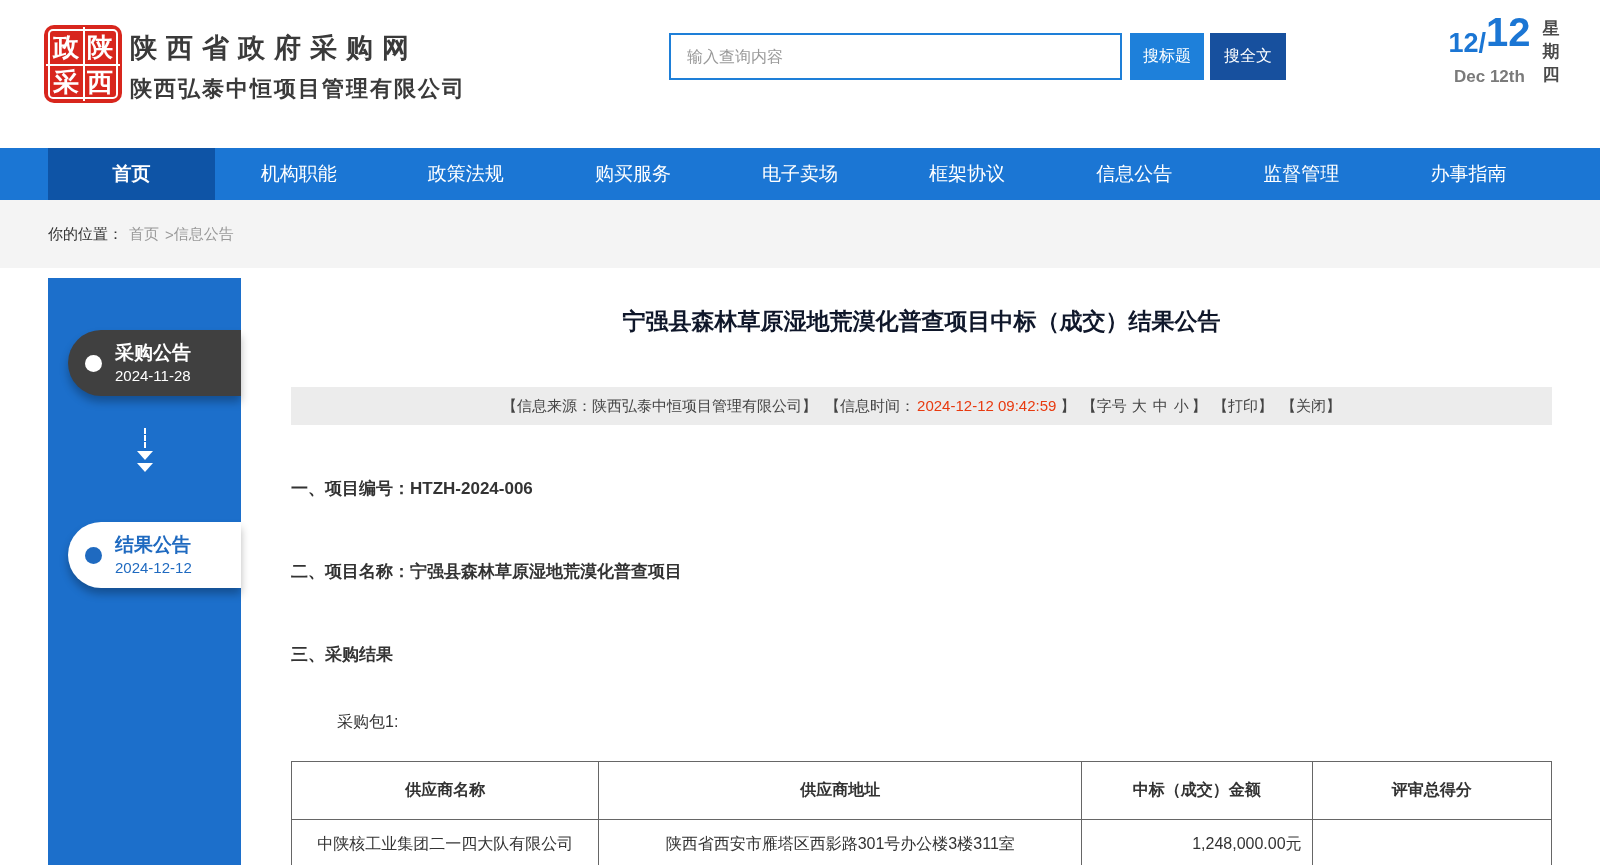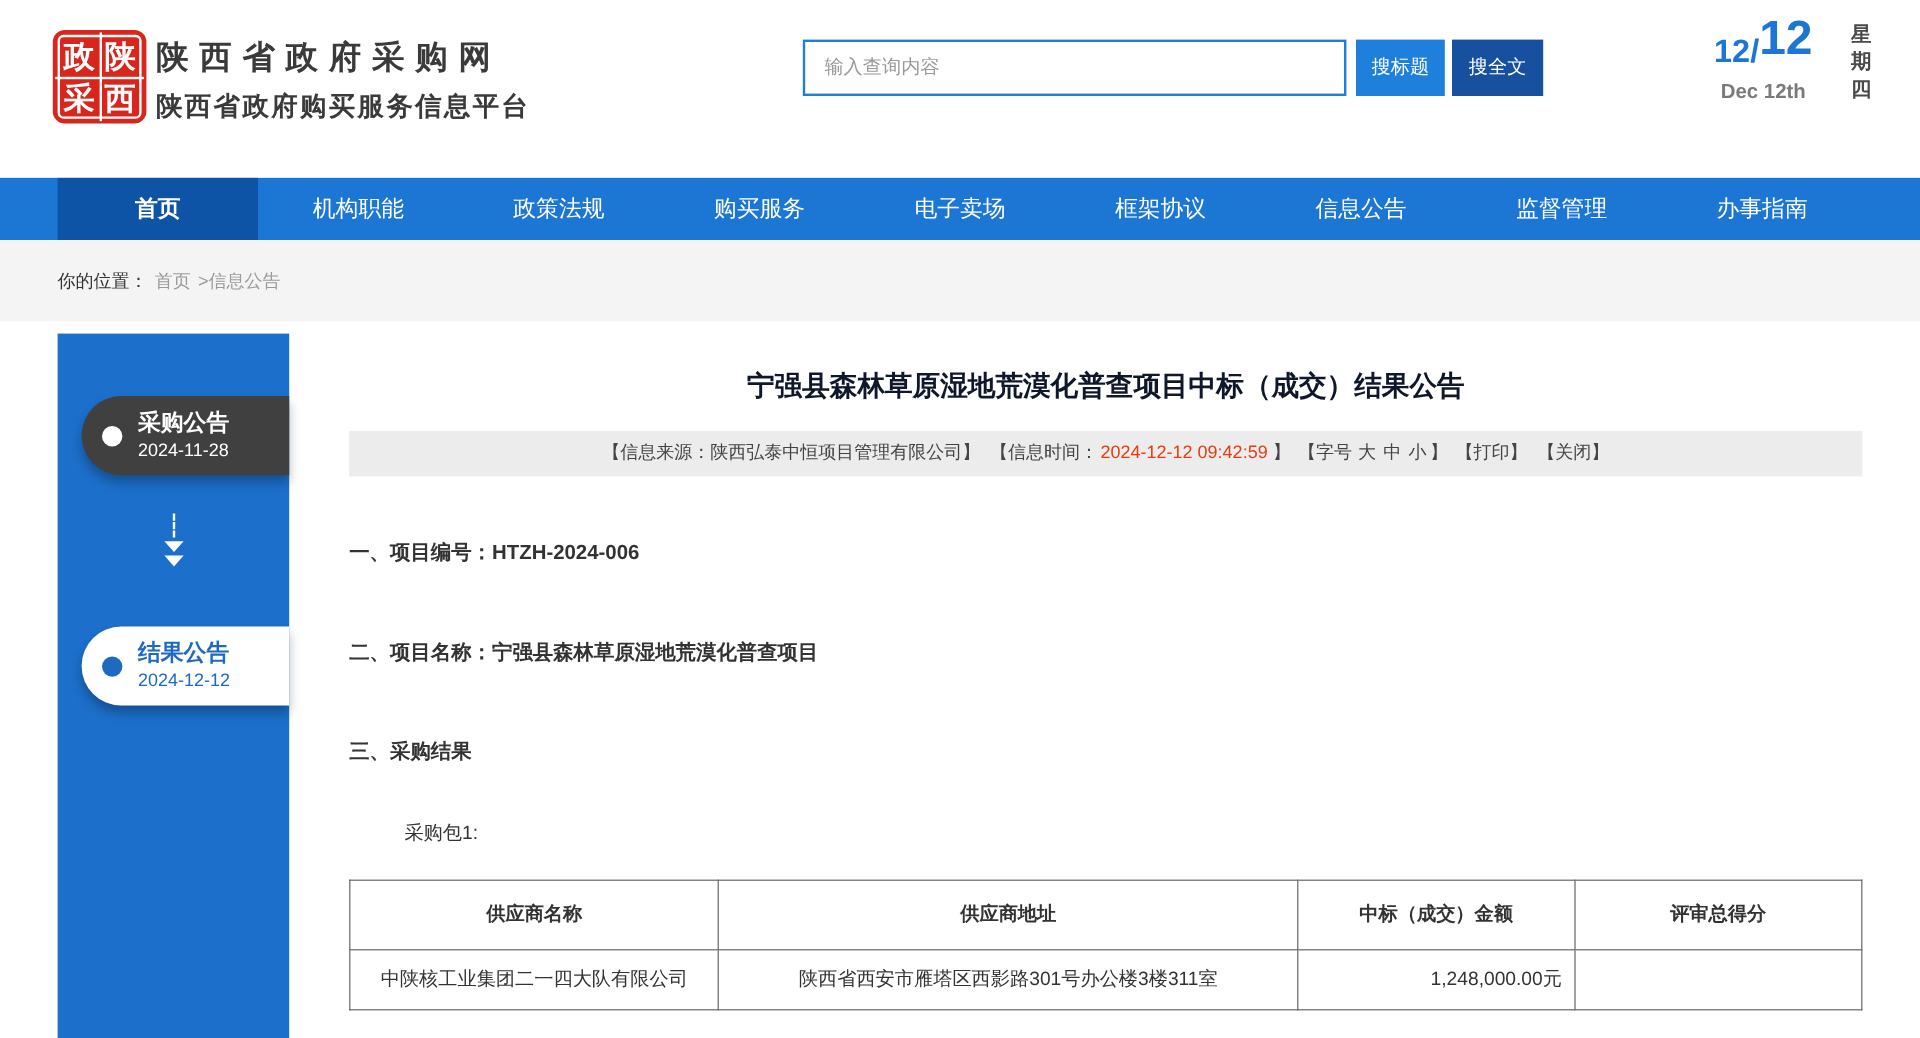--- a/index.html
+++ b/index.html
@@ -24,21 +24,21 @@
   .search-input { position:absolute; left:669px; top:33px; width:453px; height:47px;
     border:2px solid #1e7fd8; padding:0 16px; font-size:16px; color:#333; outline:none;
     font-family:inherit; }
   .search-input::placeholder { color:#999; }
   .btn-search { position:absolute; top:33px; height:47px; border:none; color:#fff;
     font-size:16px; cursor:pointer; font-family:inherit; }
   .btn-title { left:1130px; width:74px; background:#1e80da; }
   .btn-full { left:1210px; width:76px; background:#17509e; }
 
   .date-block { position:absolute; right:38px; top:12px; display:grid;
-    grid-template-columns:auto auto; column-gap:32px; }
+    grid-template-columns:auto auto; column-gap:12px; }
   .date-numbers { display:flex; align-items:flex-start; }
   .date-month { font-size:27px; font-weight:bold; color:#1b76d4; margin-top:16px; }
   .date-day { font-size:40px; font-weight:bold; color:#1b76d4; line-height:1;text-align:center; }
   .date-en { font-size:17px; font-weight:bold; color:#7a7a7a; margin-top:8px; text-align:center; }
   .date-weekday { font-size:17px; font-weight:bold; color:#4a4a4a; width:1.15em;
     word-break:break-all; line-height:1.35; margin-top:6px; }
 
   
   .nav { height:52px; background:#1b76d4; }
   .nav-inner { height:100%; margin:0 48px; display:flex; }
@@ -69,21 +69,21 @@
   .pill-text { margin-left:13px; }
   .pill-label { font-size:19px; font-weight:bold; line-height:1.2; }
   .pill-date { font-size:15px; margin-top:3px; }
   .timeline-arrow { display:flex; flex-direction:column; align-items:center; margin-top:32px; }
   .arrow-dash { width:0; height:20px; border-left:2px dashed #fff; }
   .arrow-tri { width:0; height:0; border-left:8px solid transparent; border-right:8px solid transparent;
     border-top:9px solid #fff; margin-top:3px; }
 
   .content { flex:1; padding:38px 48px 0 50px; }
   .article-title { text-align:center; font-size:23px; font-weight:bold; color:#0f172a; }
-  .meta-bar { margin-top:22px; background:#ececec; height:38px; line-height:38px;
+  .meta-bar { margin-top:50px; background:#ececec; height:38px; line-height:38px;
     text-align:center; font-size:15px; color:#444; white-space:nowrap; }
   .meta-bar .time-red { color:#e83a0f; }
   .meta-bar a { color:#444; text-decoration:none; cursor:pointer; }
   .meta-piece { margin:0 2px; }
   .fs-opt { margin:0 3px; cursor:pointer; }
 
   .sec { margin-top:52px; font-size:17px; font-weight:bold; color:#333; }
   .sec + .sec { margin-top:60px; }
   .package { margin-top:46px; margin-left:46px; font-size:16px; color:#333; }
 
@@ -101,21 +101,21 @@
     <div class="seal-grid">
       <span>政</span>
       <span>陕</span>
       <span>采</span>
       <span>西</span>
     </div>
     <div class="seal-v"></div>
     <div class="seal-h"></div>
   </div>
   <div class="site-title">陕西省政府采购网</div>
-  <div class="site-subtitle">陕西省政府购买服务信息平台</div>
+  <div class="site-subtitle">陕西弘泰中恒项目管理有限公司</div>
 
   <input class="search-input" type="text" placeholder="输入查询内容" style="">
   <button class="btn-search btn-title">搜标题</button>
   <button class="btn-search btn-full">搜全文</button>
 
   <div class="date-block">
     <div>
       <div class="date-numbers">
         <span class="date-month">12/</span>
         <span class="date-day">12</span>

